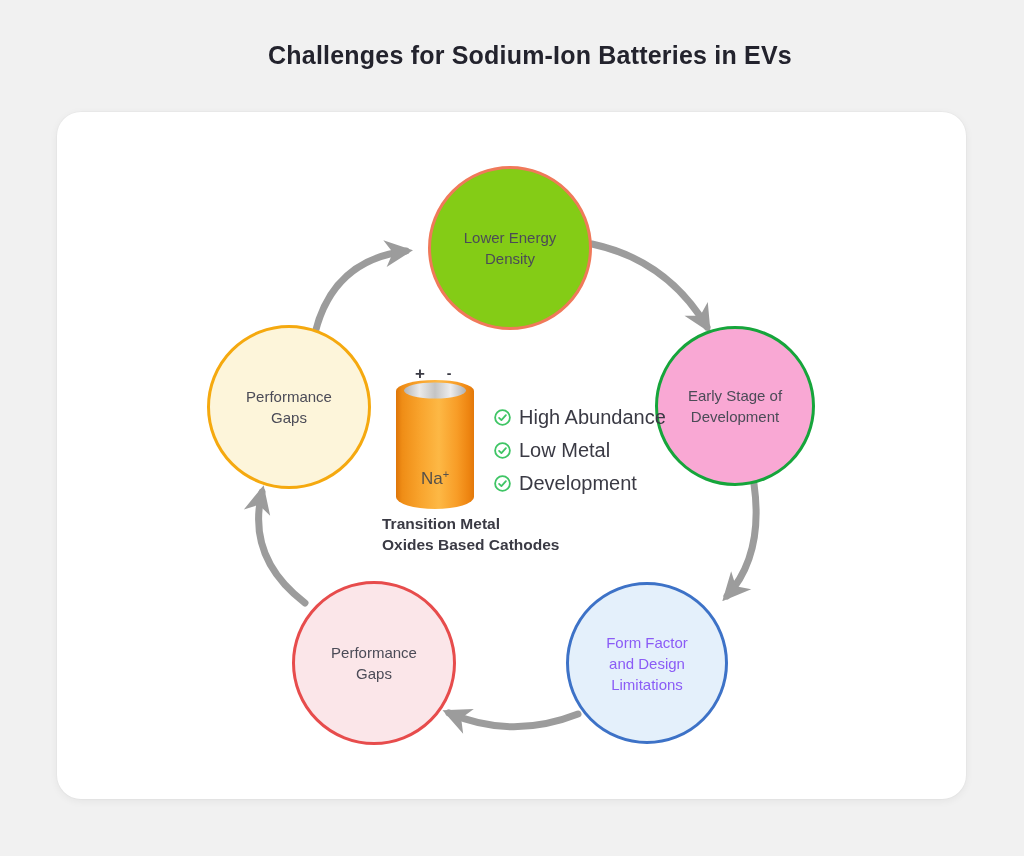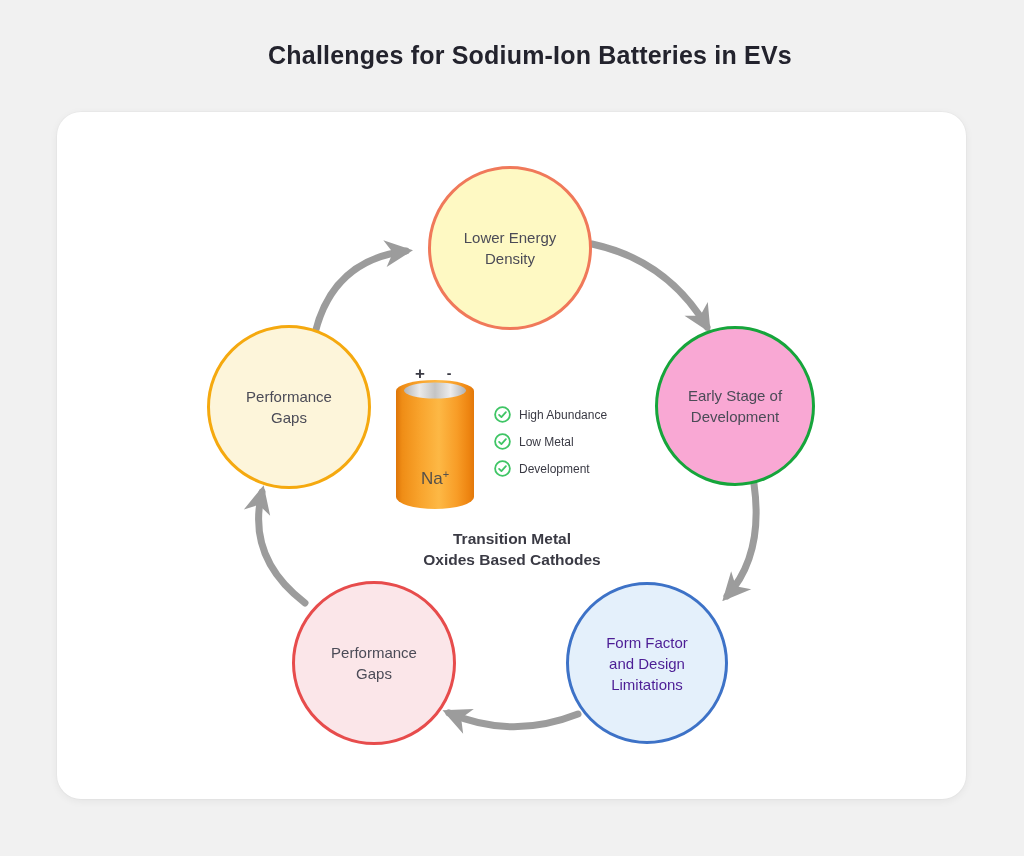--- a/index.html
+++ b/index.html
@@ -66,29 +66,28 @@
     left: 494px; top: 406px;
     z-index: 2;
   }
   .benefit-row {
     display: flex;
     align-items: center;
     gap: 8px;
     margin-bottom: 10px;
   }
   .benefit-label {
-    font-size: 12px;
+    font-size: 20px;
     color: #3a3a44;
   }
   .check-icon { display: block; }
   .center-caption {
     position: absolute;
-    left: 382px; top: 528px;
+    left: 382px; top: 513px;
     width: 260px;
-    text-align: center;
     font-size: 15.5px;
     font-weight: bold;
     line-height: 21px;
     color: #3a3a44;
     white-space: pre-line;
     z-index: 2;
   }
 </style>
 </head>
 <body>
@@ -105,32 +104,32 @@
   </defs>
   <g fill="none" stroke-width="7" stroke-linecap="round">
     <path d="M 315 333 Q 333 260 406 251" marker-end="url(#arrowhead)" stroke="#9c9c9c"></path>
     <path d="M 592 244 Q 667 260 707 327" marker-end="url(#arrowhead)" stroke="#9c9c9c"></path>
     <path d="M 754 484 Q 764 555 727 596" marker-end="url(#arrowhead)" stroke="#9c9c9c"></path>
     <path d="M 578 714 Q 512 740 449 713" marker-end="url(#arrowhead)" stroke="#9c9c9c"></path>
     <path d="M 305 603 Q 246 558 262 492" marker-end="url(#arrowhead)" stroke="#9c9c9c"></path>
   </g>
 </svg>
 
-<div class="cycle-node node-top" style="border-color: rgb(240, 121, 90); background-color: #fef9c3;">
+<div class="cycle-node node-top" style="border-color: rgb(240, 121, 90); background-color: #84cc16;">
   <div class="node-label" style="color: rgb(75, 75, 87);">Lower Energy
 Density</div>
 </div>
 
 <div class="cycle-node node-right" style="border-color: rgb(22, 165, 59); background-color: #f9a8d4;">
   <div class="node-label" style="color: rgb(75, 75, 87);">Early Stage of
 Development</div>
 </div>
 
 <div class="cycle-node node-bottom-right" style="border-color: rgb(61, 114, 199); background-color: rgb(228, 240, 251);">
-  <div class="node-label" style="color: #4c1d95;">Form Factor
+  <div class="node-label" style="color: #8b5cf6;">Form Factor
 and Design
 Limitations</div>
 </div>
 
 <div class="cycle-node node-bottom-left" style="border-color: rgb(231, 76, 76); background-color: rgb(251, 230, 233);">
   <div class="node-label" style="color: rgb(75, 75, 87);">Performance
 Gaps</div>
 </div>
 
 <div class="cycle-node node-left" style="border-color: rgb(245, 169, 15); background-color: rgb(253, 245, 218);">

